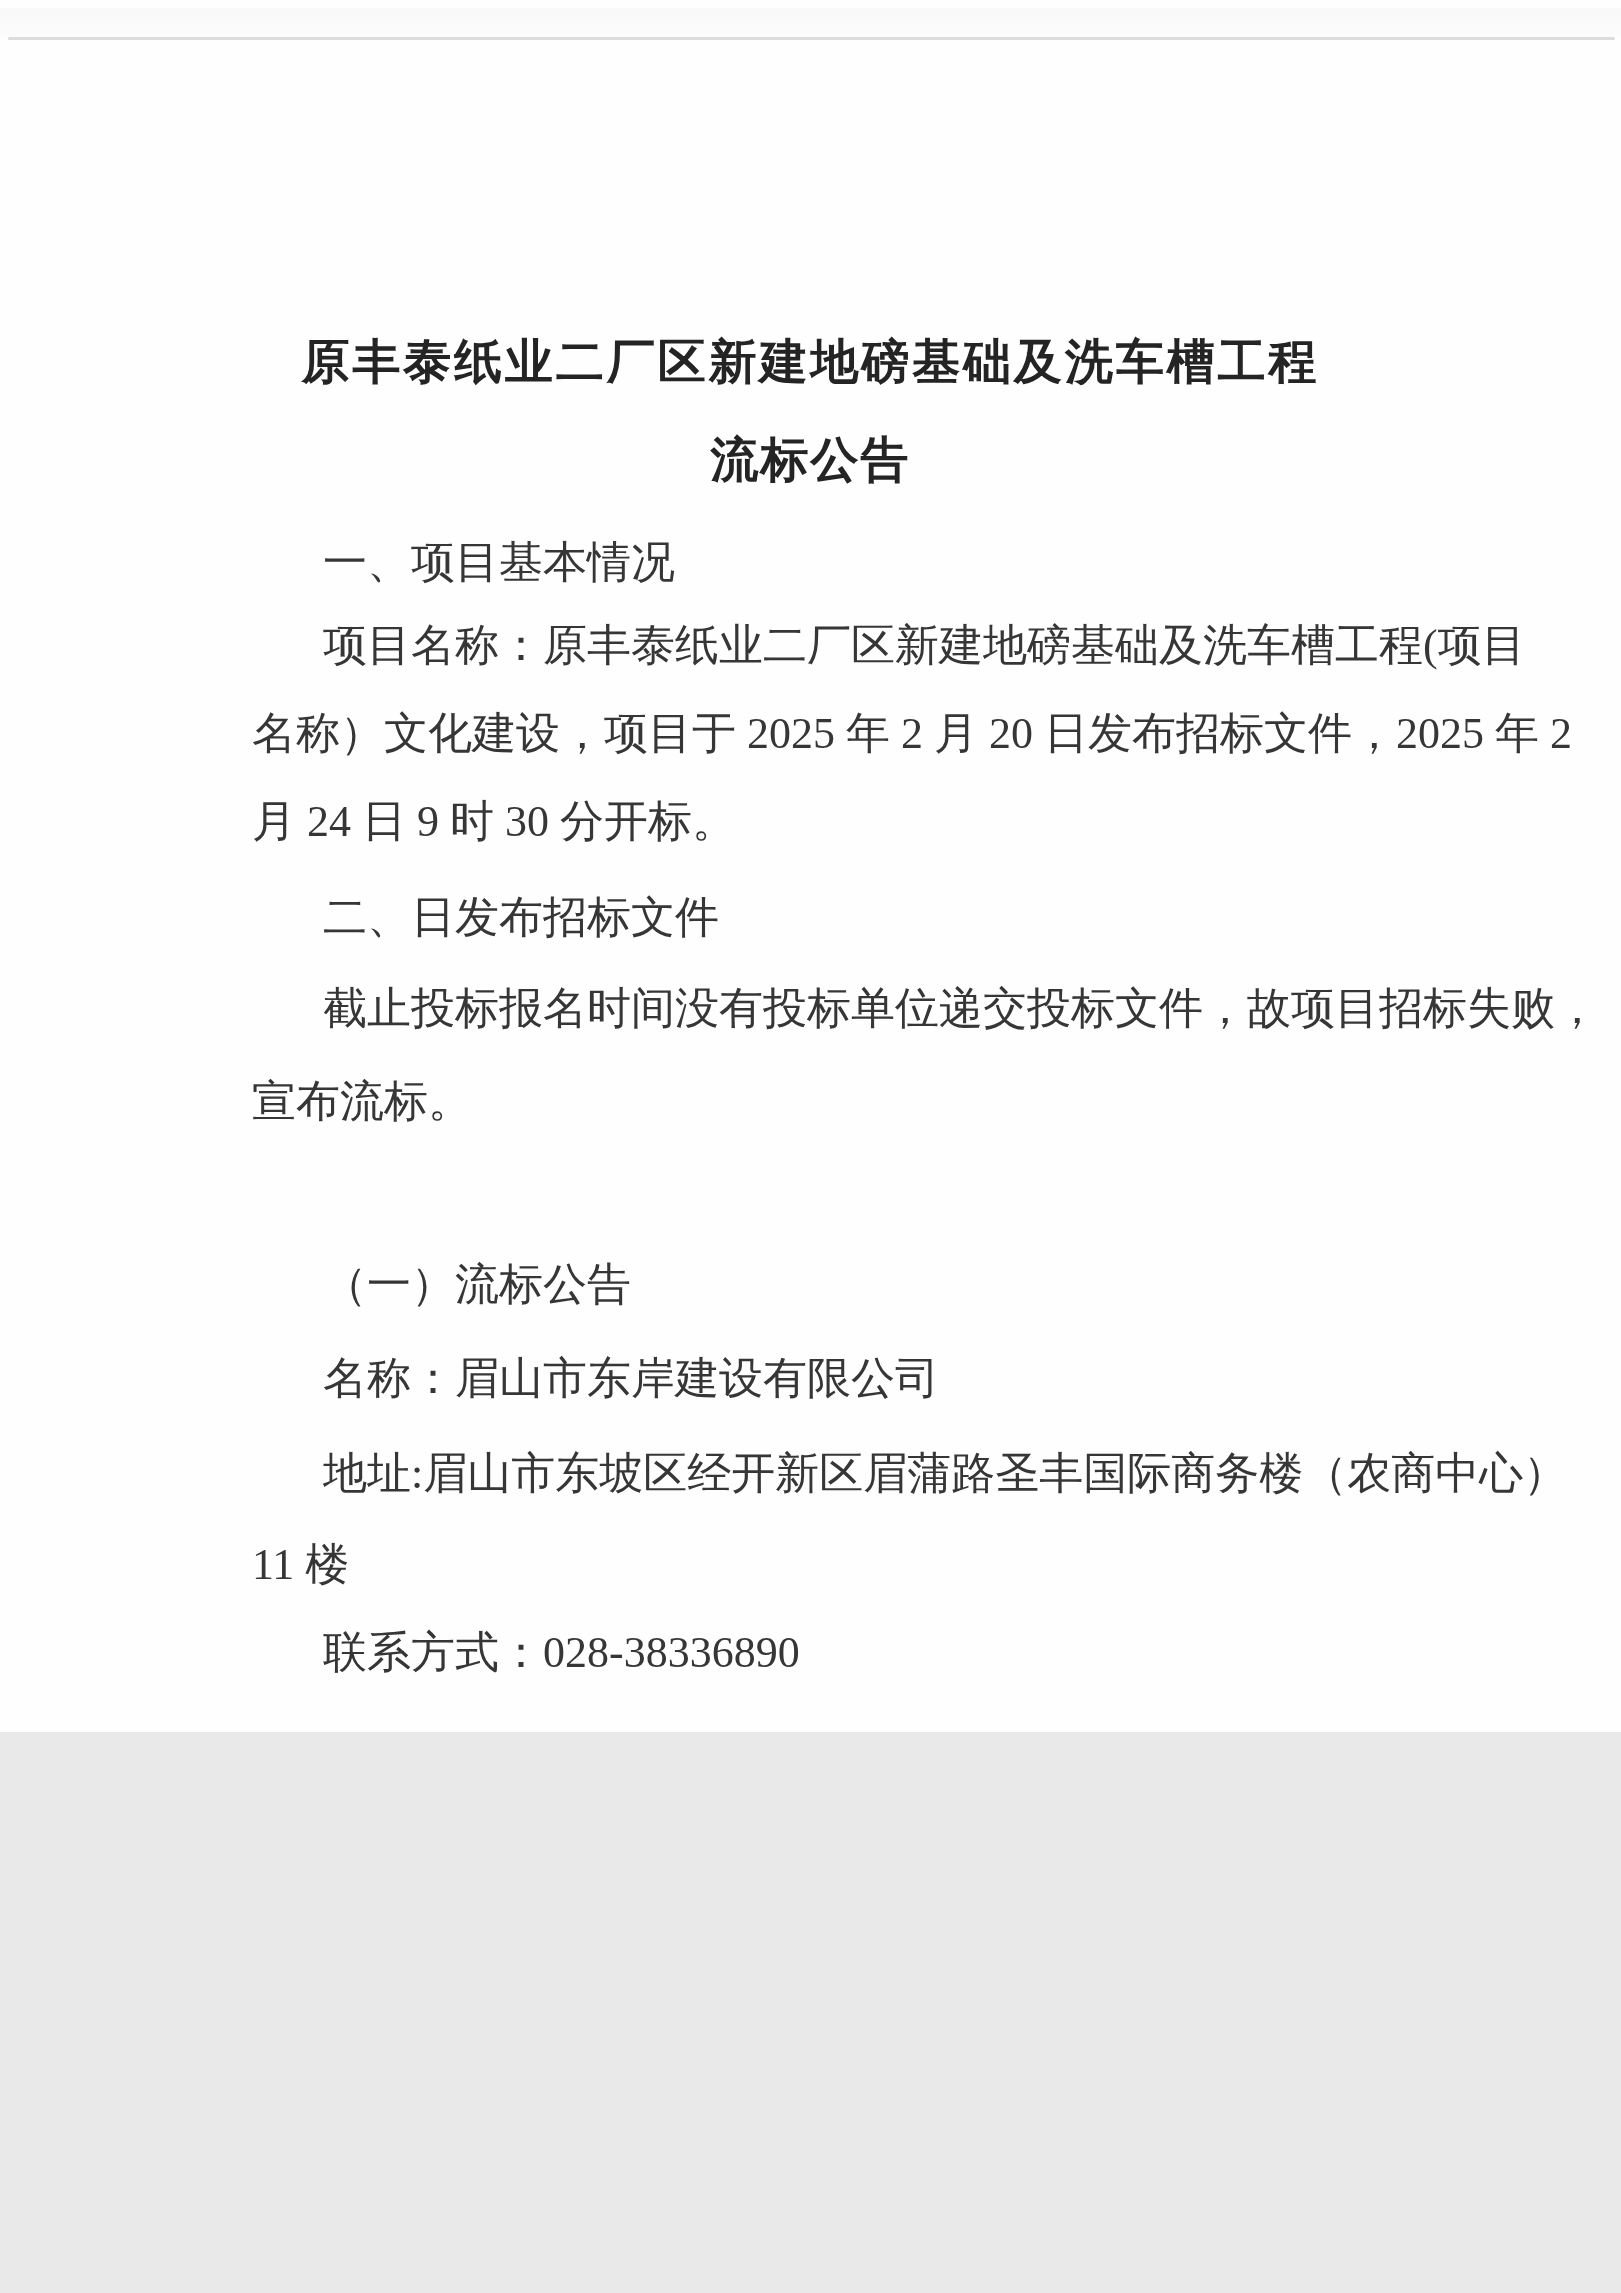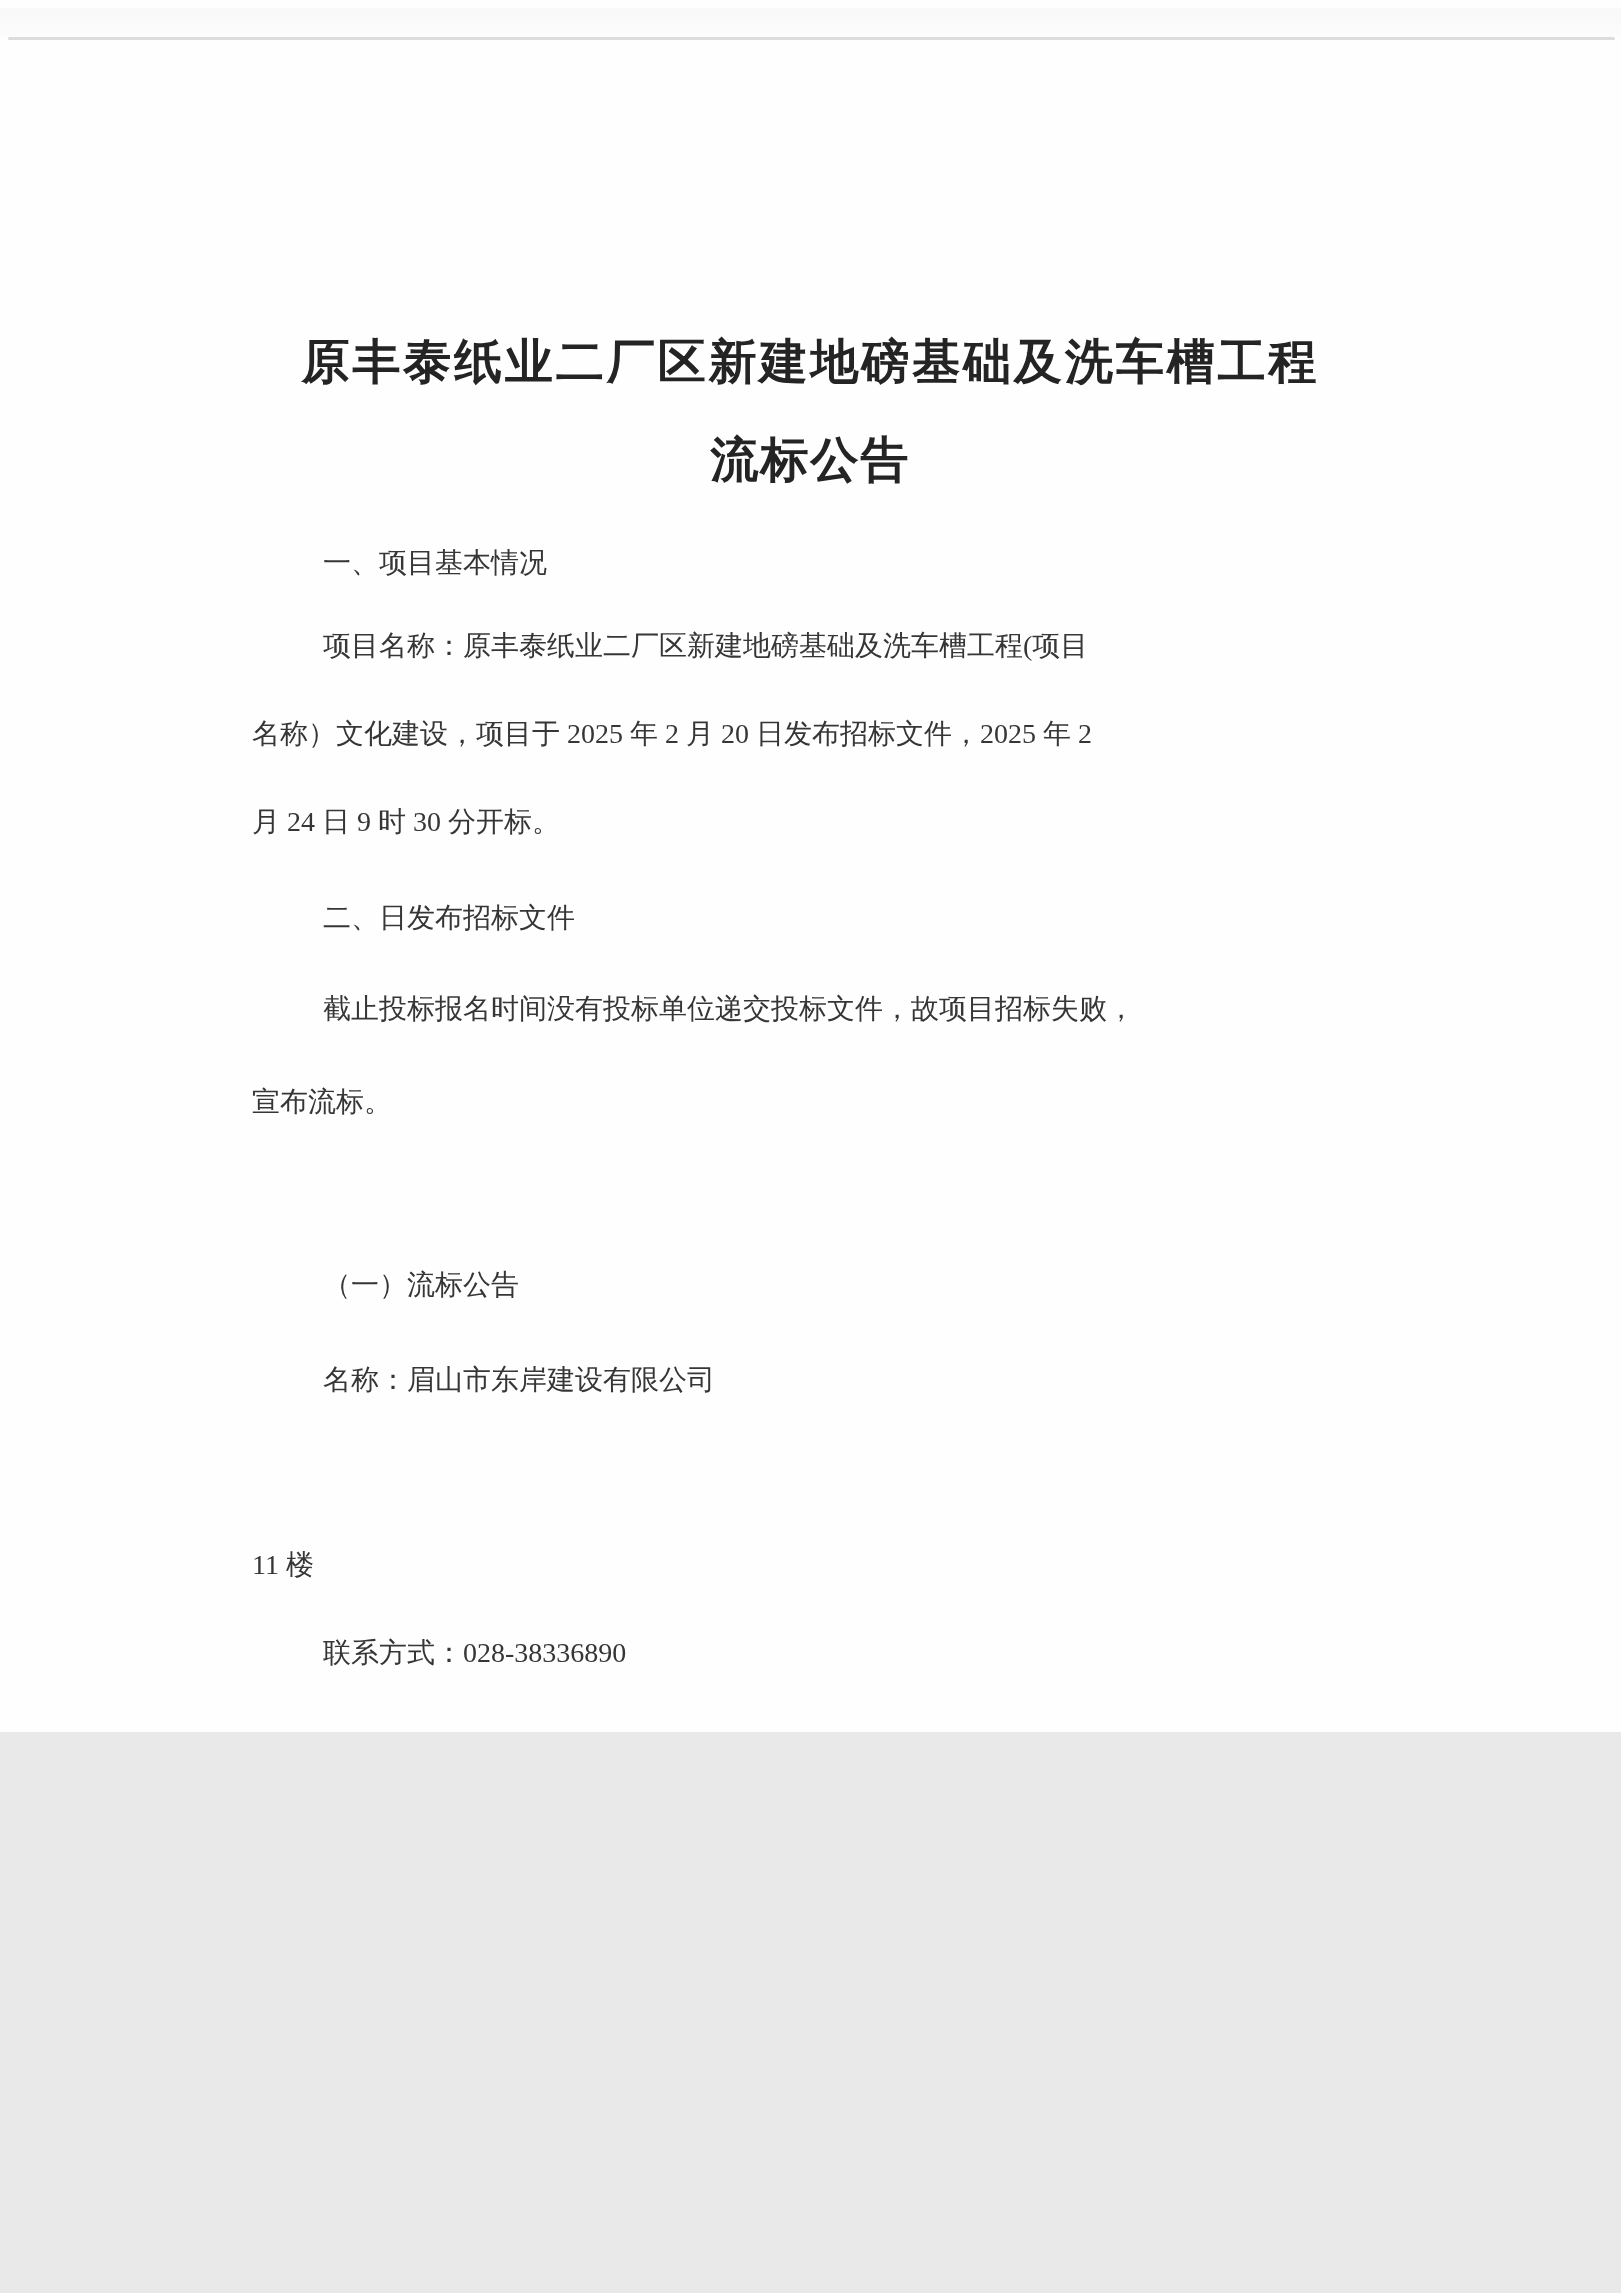--- a/index.html
+++ b/index.html
@@ -27,21 +27,21 @@
     position:absolute;left:0;width:100%;
     text-align:center;
     font-size:48px;line-height:57px;
     font-weight:bold;color:#242424;
     letter-spacing:2.9px;white-space:pre;
   }
   .title-1{top:333px;}
   .title-2{top:431px;letter-spacing:2px;}
   .line{
     position:absolute;
-    font-size:28px;line-height:47px;
+    font-size:44px;line-height:47px;
     white-space:pre;color:#363636;
   }
   .flush{left:252px;}
   .indent{left:323px;}
   .ln0{top:539px;}
   .ln1{top:622px;}
   .ln2{top:710px;}
   .ln3{top:798px;}
   .ln4{top:894px;}
   .ln5{top:985px;}
@@ -83,20 +83,21 @@
 
   <div class="line indent ln0">一、项目基本情况</div>
   <div class="line indent ln1">项目名称：原丰泰纸业二厂区新建地磅基础及洗车槽工程(项目</div>
   <div class="line flush  ln2">名称）文化建设，项目于 2025 年 2 月 20 日发布招标文件，2025 年 2</div>
   <div class="line flush  ln3">月 24 日 9 时 30 分开标。</div>
   <div class="line indent ln4">二、日发布招标文件</div>
   <div class="line indent ln5">截止投标报名时间没有投标单位递交投标文件，故项目招标失败，</div>
   <div class="line flush  ln6">宣布流标。</div>
   <div class="line indent ln8">（一）流标公告</div>
   <div class="line indent ln9">名称：眉山市东岸建设有限公司</div>
+  <div class="line indent ln10">地址:眉山市东坡区经开新区眉蒲路圣丰国际商务楼（农商中心）</div>
   <div class="line flush  ln11">11 楼</div>
   <div class="line indent ln12">联系方式：028-38336890</div>
 
   <div class="line sig-line">招标人：眉山市东岸建设有限公司</div>
   <div class="line date-line">2025 年 2 月 24 日</div>
 
   <svg class="stamp-svg" viewBox="0 0 1654 2340" xmlns="http://www.w3.org/2000/svg">
     <defs>
       <path id="seal-top-arc" d="M 1090 1996 A 126 126 0 1 1 1330 1996" fill="none"></path>
       <path id="seal-bottom-arc" d="M 1121 2071 A 144 144 0 0 0 1299 2071" fill="none"></path>

